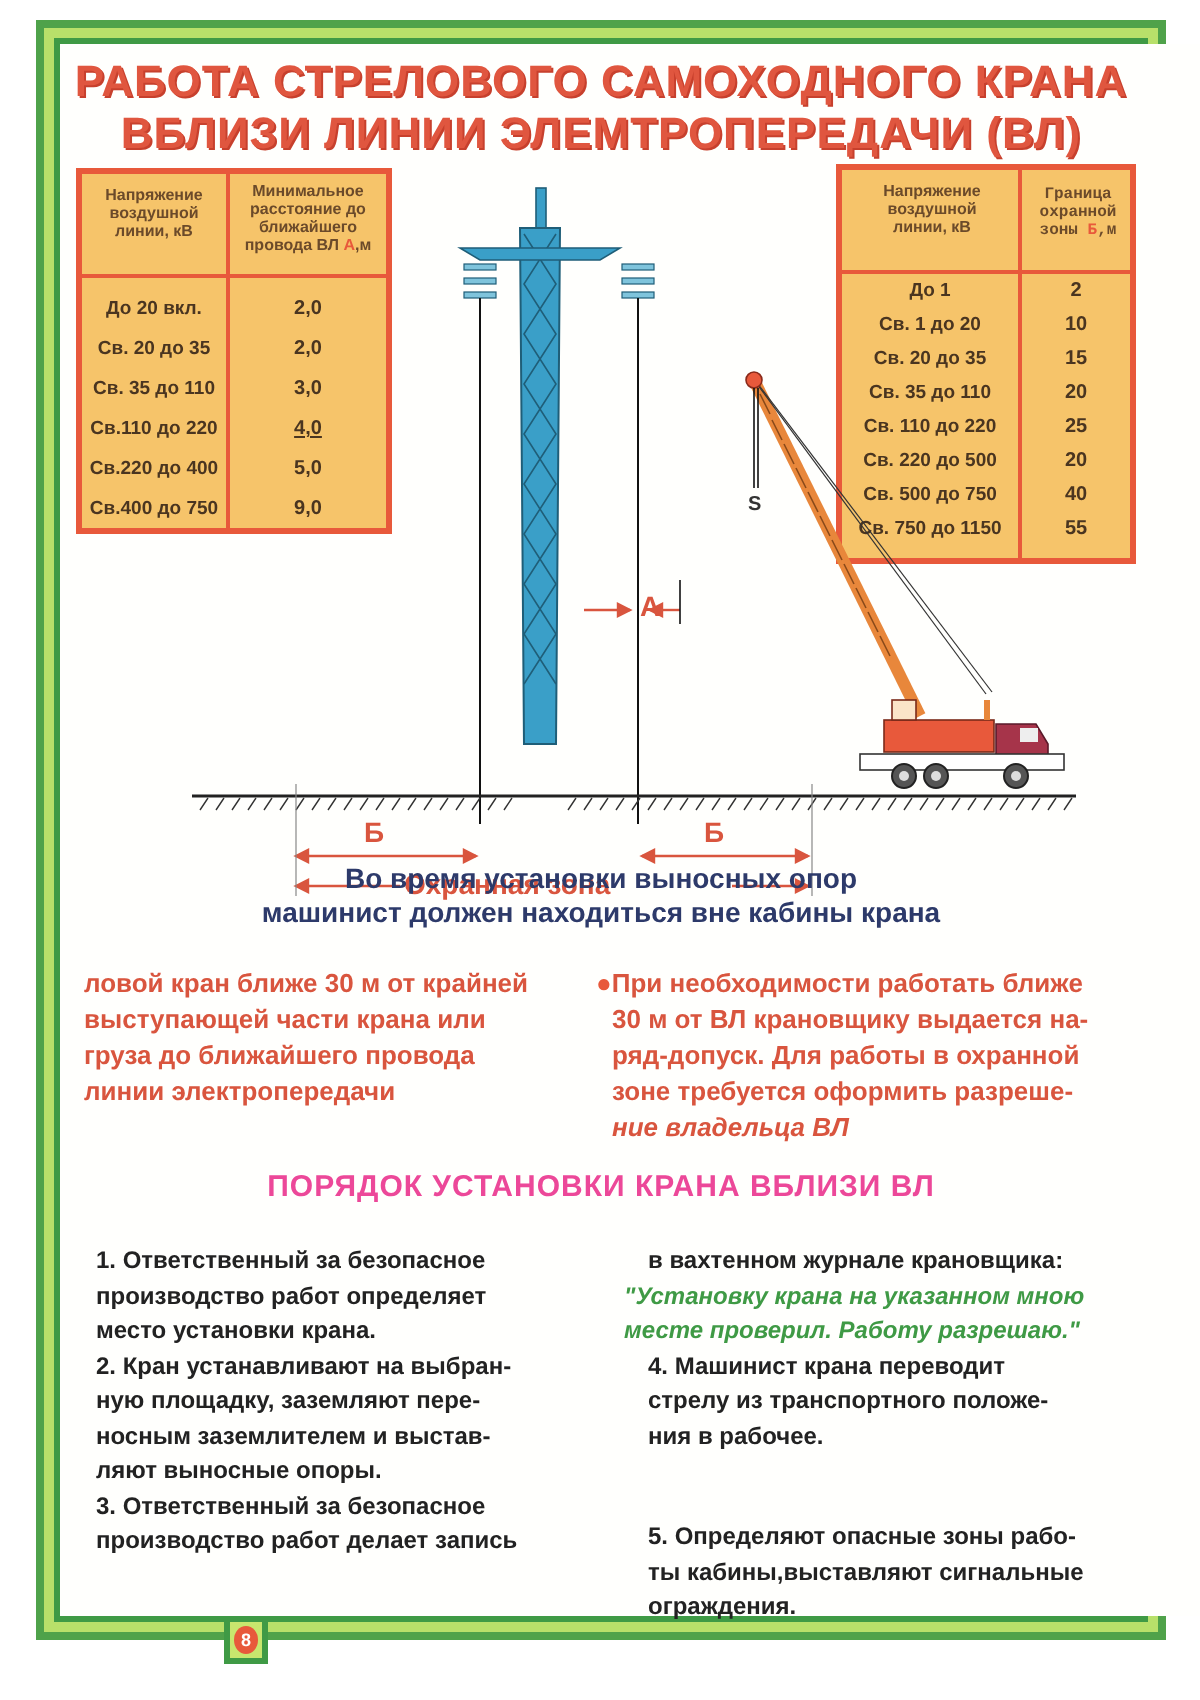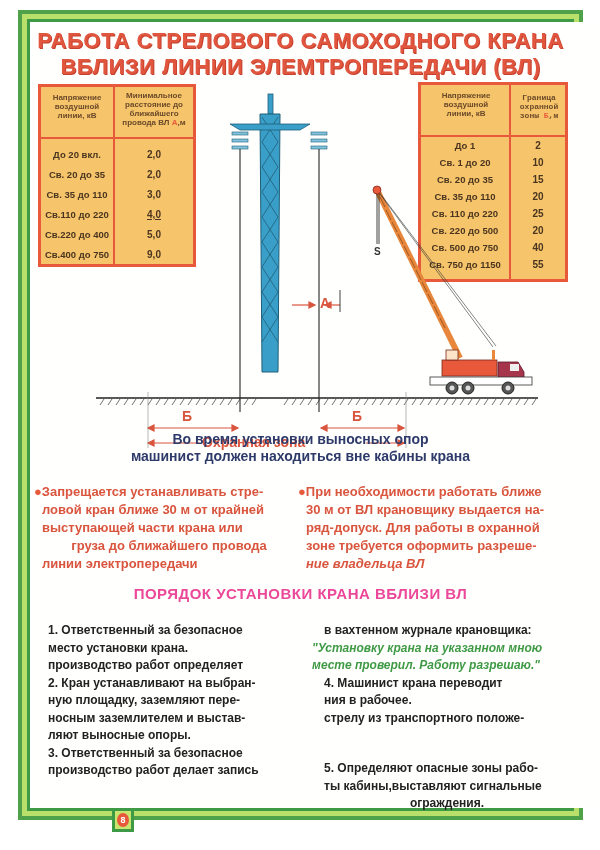--- a/index.html
+++ b/index.html
@@ -164,58 +164,57 @@
   <div class="lbl" style="left:152px; top:386px; font-size:14px;">Б</div>
   <div class="lbl" style="left:322px; top:386px; font-size:14px;">Б</div>
   <div class="lbl" style="left:172px; top:412px; font-size:14px;">Охранная зона</div>
 
   <div class="note" style="top:409px;">
     <div>Во время установки выносных опор</div>
     <div>машинист должен находиться вне кабины крана</div>
   </div>
 
   <div class="warn" style="left:4px; top:461px; width:262px;">
-    <div><span class="bullet">●</span><span>Запрещается устанавливать стре-</span></div>
     <div style="padding-left:8px;">ловой кран ближе 30 м от крайней</div>
     <div style="padding-left:8px;">выступающей  части  крана  или</div>
-    <div style="padding-left:8px;text-align:center;">груза  до ближайшего провода</div>
+    <div style="padding-left:8px;">груза  до ближайшего провода</div>
     <div style="padding-left:8px;">линии электропередачи</div>
   </div>
 
   <div class="warn" style="left:268px; top:461px; width:272px;">
     <div><span class="bullet">●</span><span>При необходимости работать ближе</span></div>
     <div style="padding-left:8px;">30 м от ВЛ крановщику выдается на-</div>
     <div style="padding-left:8px;">ряд-допуск. Для работы в охранной</div>
     <div style="padding-left:8px;">зоне требуется оформить разреше-</div>
     <div style="padding-left:8px;font-style:italic;">ние владельца ВЛ</div>
   </div>
 
   <div class="sub-title" style="top:563px;">ПОРЯДОК УСТАНОВКИ КРАНА ВБЛИЗИ  ВЛ</div>
 
   <div class="step" style="left:18px; top:600px; width:250px;">
     <div>1. Ответственный за безопасное</div>
+    <div>производство работ определяет</div>
     <div>место установки крана.</div>
-    <div>производство работ определяет</div>
     <div>2. Кран устанавливают на выбран-</div>
     <div>ную  площадку, заземляют  пере-</div>
     <div>носным  заземлителем  и  выстав-</div>
     <div>ляют выносные опоры.</div>
     <div>3. Ответственный за безопасное</div>
     <div>производство работ делает запись</div>
   </div>
 
   <div class="step" style="left:282px; top:600px; width:258px;">
     <div style="padding-left:12px;">в вахтенном журнале крановщика:</div>
     <div class="quote">"Установку крана на указанном мною</div>
     <div class="quote">месте проверил. Работу разрешаю."</div>
     <div style="padding-left:12px;">4. Машинист крана переводит</div>
+    <div style="padding-left:12px;">стрелу из транспортного положе-</div>
     <div style="padding-left:12px;">ния в рабочее.</div>
-    <div style="padding-left:12px;">стрелу из транспортного положе-</div>
     <div style="padding-left:12px;margin-top:33px;">5. Определяют опасные зоны рабо-</div>
     <div style="padding-left:12px;">ты кабины,выставляют сигнальные</div>
-    <div style="padding-left:12px;text-align:center;">ограждения.</div>
+    <div style="padding-left:12px;">ограждения.</div>
   </div>
 
 </div>
 
 <div class="page-badge"></div>
 <div class="page-badge-inner"></div>
 <div class="page-num">8</div>
 
 </body></html>

